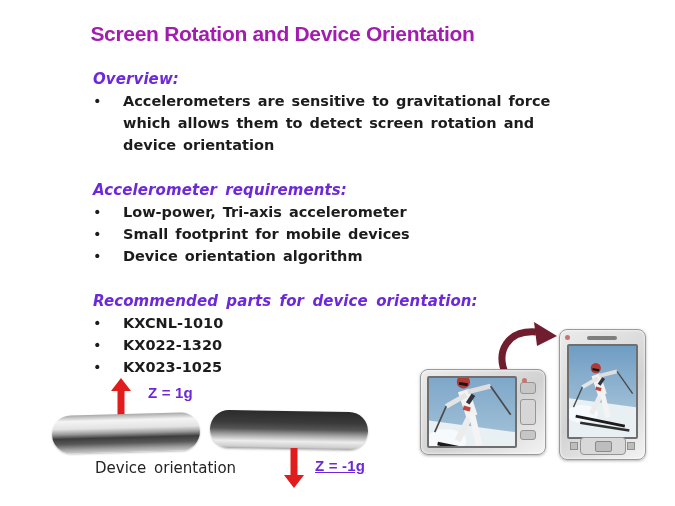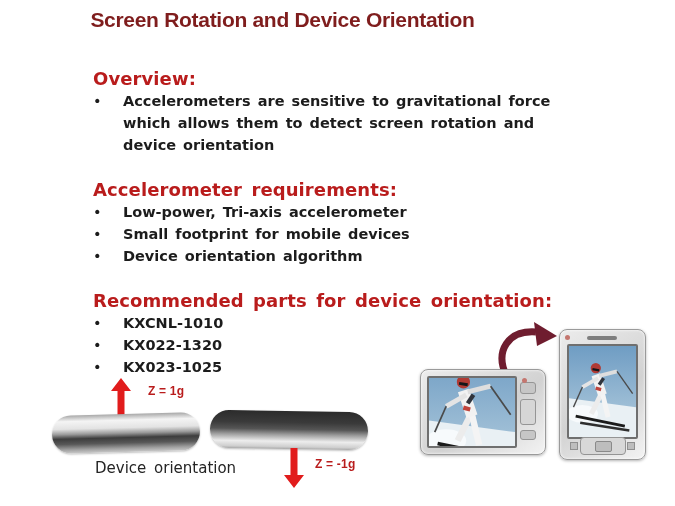--- a/index.html
+++ b/index.html
@@ -1,39 +1,39 @@
 <!DOCTYPE html>
 <html><head>
 <meta charset="utf-8">
 <style>
   html,body { margin:0; padding:0; background:#fff; }
   .slide {
     position:relative; width:675px; height:506px; background:#ffffff;
     font-family:"DejaVu Sans", sans-serif; overflow:hidden;
   }
   .title {
-    position:absolute; top:8px; left:0; width:565px; text-align:center;
+    position:absolute; top:22px; left:0; width:565px; text-align:center;
     font-family:"Liberation Sans", sans-serif; font-weight:bold;
-    font-size:21px; letter-spacing:-0.3px; color:#7f1d1d;
+    font-size:21px; letter-spacing:-0.3px; color:#a21caf;
   }
   .content { position:absolute; left:93px; top:68px; width:478px; }
   .section { margin:0 0 23px 0; }
   .heading {
-    font-weight:bold; font-size:18px; color:#b91c1c; line-height:22px;
-    word-spacing:3px; letter-spacing:0.1px;
+    font-weight:bold; font-size:15px; color:#6d28d9; line-height:22px;
+    word-spacing:3px; letter-spacing:0.1px;font-style:italic;
   }
   .bullet { display:flex; font-size:14.5px; color:#1c1c1c; line-height:22px; word-spacing:2px; }
   .bullet .dot { width:30px; flex:none; color:#1c1c1c; }
   .bullet .btxt { flex:1;font-weight:bold; }
 
   
   .arrow-svg { position:absolute; }
   .z-label {
     position:absolute; font-family:"Liberation Sans", sans-serif;
-    font-weight:bold; font-size:12px; color:#b91c1c; letter-spacing:0.2px;
+    font-weight:bold; font-size:15px; color:#6d28d9; letter-spacing:0.2px;
   }
   .phone {
     position:absolute; height:38px; border-radius:19px;
     box-shadow:0 1px 2px rgba(0,0,0,0.25);
   }
   .phone.up {
     left:52px; top:414px; width:148px; transform:rotate(-1.5deg);
     background:linear-gradient(180deg,#a8a8a8 0%,#f4f4f4 16%,#e3e3e3 36%,#9a9a9a 50%,#3d3d3d 62%,#585858 76%,#9f9f9f 90%,#c9c9c9 100%);
   }
   .phone.down {
@@ -164,21 +164,21 @@
     <polygon points="13,0 23,13 16.5,13 16.5,37 9.5,37 9.5,13 3,13" fill="#e11c1c"></polygon>
   </svg>
   <div class="z-label" style="left:148px; top:384px;">Z = 1g</div>
 
   <div class="phone up"></div>
   <div class="phone down"></div>
 
   <svg class="arrow-svg" style="left:281px; top:448px;" width="26" height="40" viewBox="0 0 26 40">
     <polygon points="13,40 23,27 16.5,27 16.5,0 9.5,0 9.5,27 3,27" fill="#e11c1c"></polygon>
   </svg>
-  <div class="z-label" style="left:315px; top:457px;">Z = -1g</div>
+  <div class="z-label" style="left:315px; top:457px;text-decoration:underline;">Z = -1g</div>
 
   <div class="caption" style="left:95px; top:459px;">Device orientation</div>
 
   <svg class="rotation-arrow" width="78" height="58" viewBox="0 0 78 58">
     <path d="M12,54 C1,30 14,9 42,11" fill="none" stroke-width="7" stroke="#6f1d2f"></path>
     <polygon points="40,1 63,15 43,25" fill="#6f1d2f"></polygon>
   </svg>
 
   <div class="pda landscape">
     <div class="pda-screen">

